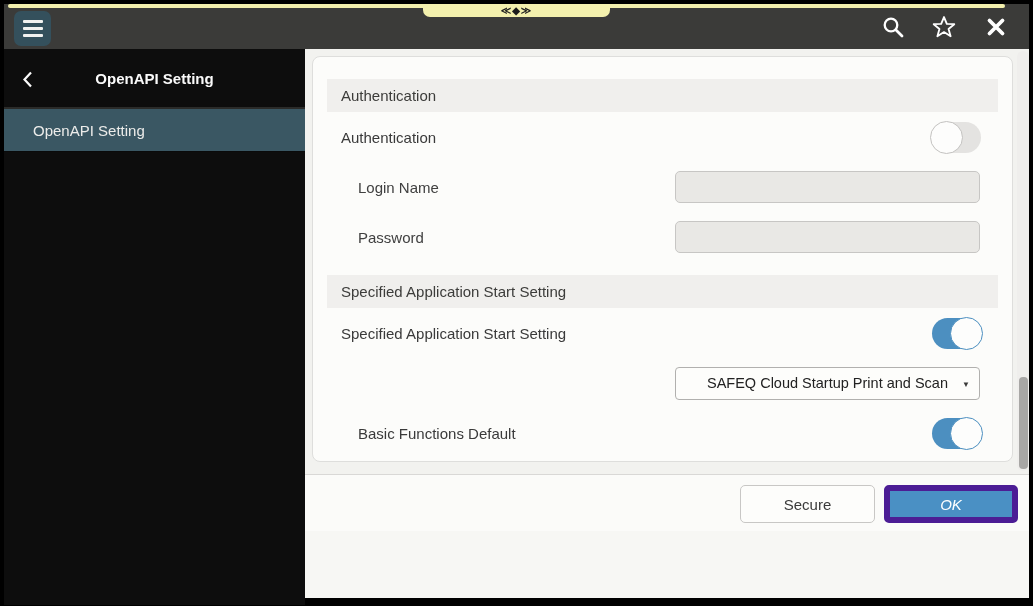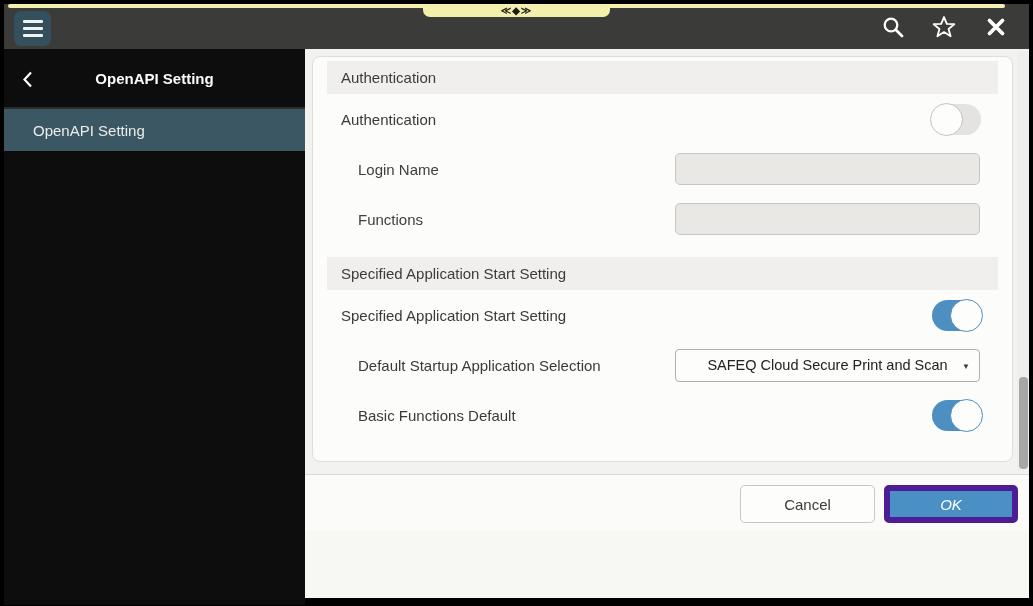--- a/index.html
+++ b/index.html
@@ -67,21 +67,21 @@
   }
 
   
   .right-region {
     position: absolute; left: 305px; top: 49px; width: 724px; height: 482px;
     background: #f2f2ef;
   }
   .card {
     position: absolute; left: 7px; top: 7px; width: 701px; height: 406px;
     background: #fcfcfa; border: 1px solid #dededc; border-radius: 8px;
-    padding: 4px 14px; overflow: hidden;
+    padding: 22px 14px; overflow: hidden;
   }
   .section-header {
     height: 33px; background: #f0efed; display: flex; align-items: center;
     padding-left: 14px; font-size: 15px; color: #3c3c3a;
   }
   .section-header.second { margin-top: 13px; }
   .row {
     height: 50px; display: flex; align-items: center;
     padding-left: 14px; padding-right: 16px;
   }
@@ -227,63 +227,62 @@
       </div>
     </div>
 
     <div class="row">
       <span class="row-label sub">Login Name</span>
       <span class="spacer"></span>
       <input class="text-field" type="text" disabled="" value="" style="">
     </div>
 
     <div class="row">
-      <span class="row-label sub">Functions</span>
+      <span class="row-label sub">Password</span>
       <span class="spacer"></span>
       <input class="text-field" type="password" disabled="" value="" style="">
     </div>
 
     <div class="section-header second">
       <span>Specified Application Start Setting</span>
     </div>
 
     <div class="row">
       <span class="row-label">Specified Application Start Setting</span>
       <span class="spacer"></span>
       <div class="toggle on">
         <div class="knob"></div>
       </div>
     </div>
 
     <div class="row">
-      <span class="row-label" style="padding-left:17px">Default Startup Application Selection</span>
       <span class="spacer"></span>
       <div class="dropdown">
-        <span>SAFEQ Cloud Secure Print and Scan</span>
+        <span>SAFEQ Cloud Startup Print and Scan</span>
         <span class="caret">▼</span>
       </div>
     </div>
 
     <div class="row">
       <span class="row-label" style="padding-left:17px">Basic Functions Default</span>
       <span class="spacer"></span>
       <div class="toggle on">
         <div class="knob"></div>
       </div>
     </div>
 
   </div>
 
   <div class="scrollbar-track">
     <div class="scrollbar-thumb"></div>
   </div>
 
   <div class="footer">
     <div class="btn btn-cancel">
-      <span>Cancel</span>
+      <span>Secure</span>
     </div>
     <div class="btn btn-ok">
       <span>OK</span>
     </div>
   </div>
 </div>
 
 <div class="bottom-bar">
   <div class="home-btn">
     <span style="display:flex">

